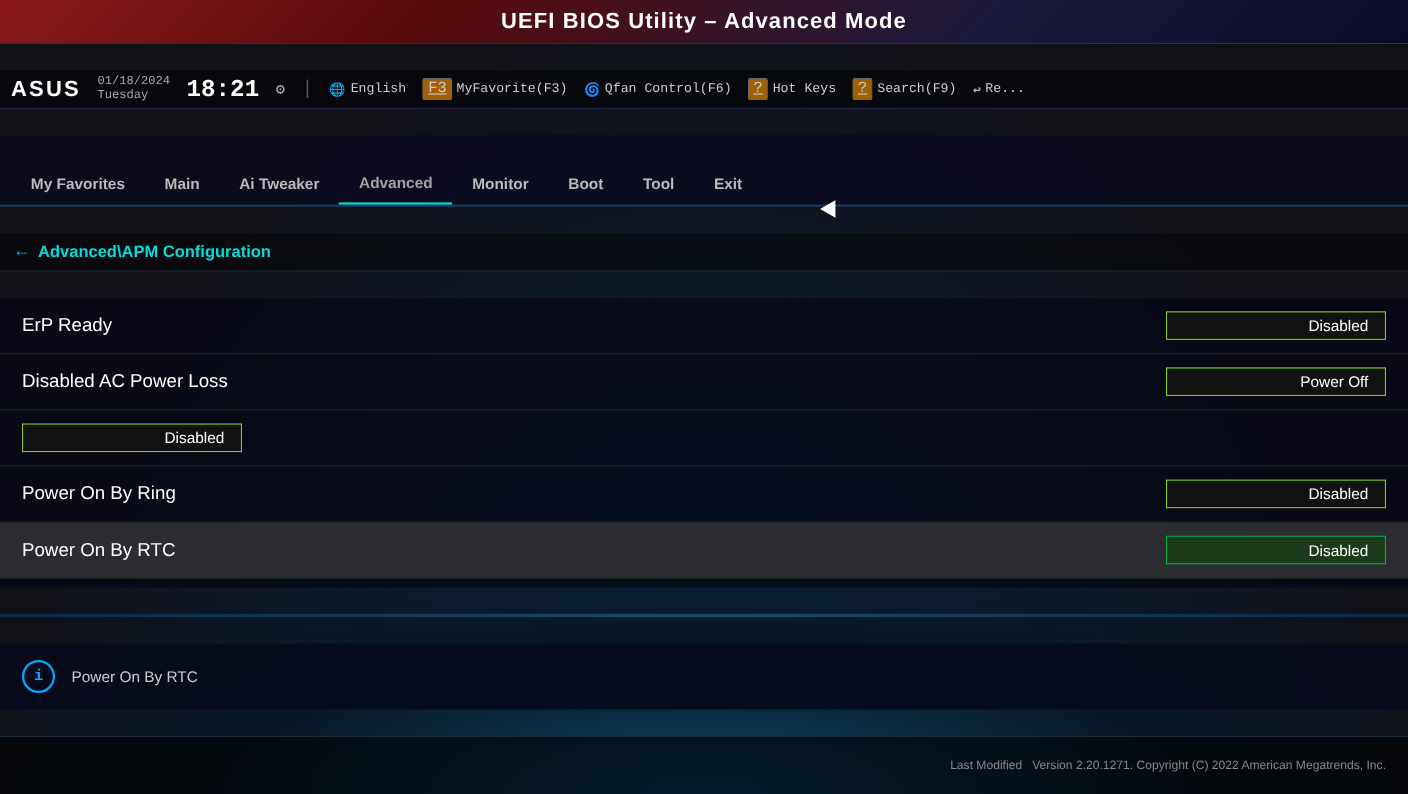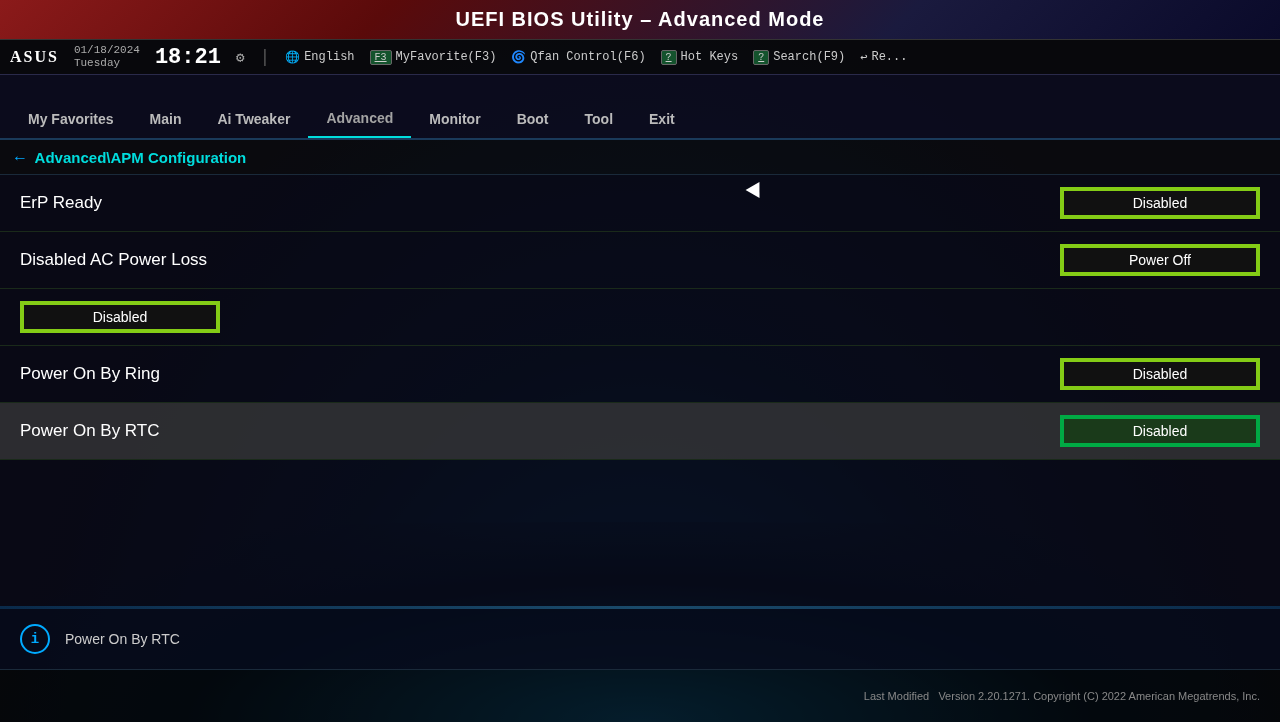--- a/index.html
+++ b/index.html
@@ -33,20 +33,21 @@
       border-radius: 50% 50% 0 0 / 20px 20px 0 0;
     }
 
     .content-wrapper {
       position: relative;
       z-index: 2;
       width: 100%;
       height: 100%;
       display: flex;
       flex-direction: column;
+      gap: 24px;
     }
 
     
     .title-bar {
       background: linear-gradient(135deg, #8b1a1a 0%, #5a0a0a 30%, #1a1a3e 70%, #0a0a2a 100%);
       padding: 8px 20px;
       text-align: center;
       border-bottom: 1px solid #333;
     }
 
@@ -98,37 +99,37 @@
     .toolbar-item {
       color: #cccccc;
       font-size: 12px;
       display: flex;
       align-items: center;
       gap: 4px;
       cursor: pointer;
     }
 
     .toolbar-item .icon-box {
-      background: #14532d;
+      background: #a16207;
       border: 1px solid #666;
       padding: 1px 4px;
-      font-size: 10px;
+      font-size: 14px;
       color: #ccc;
       border-radius: 2px;
       text-decoration: underline;
     }
 
     .globe-icon { color: #00aaff; }
 
     .asus-logo {
       color: #ffffff;
-      font-size: 16px;
+      font-size: 20px;
       font-weight: bold;
       letter-spacing: 2px;
-      font-family: Liberation Serif, serif;
+      font-family: Liberation Sans, sans-serif;
     }
 
     
     .main-nav {
       background: rgba(10, 10, 30, 0.8);
       display: flex;
       align-items: center;
       padding: 0 10px;
       border-bottom: 2px solid #1a3a5a;
     }
@@ -192,26 +193,26 @@
 
     .setting-label {
       color: #ffffff;
       font-size: 17px;
       font-family: Arial, sans-serif;
       flex: 1;
     }
 
     .setting-value {
       background: #111;
-      border: 4px solid #84cc16;
+      border: 1px solid #84cc16;
       color: #ffffff;
       font-size: 14px;
       padding: 4px 15px;
       min-width: 200px;
-      text-align: center;
+      text-align: right;
       font-family: Arial, sans-serif;
     }
 
     .setting-row.selected .setting-value {
       background: #1a3a1a;
       border-color: #00aa44;
       color: #ffffff;
     }
 
     

